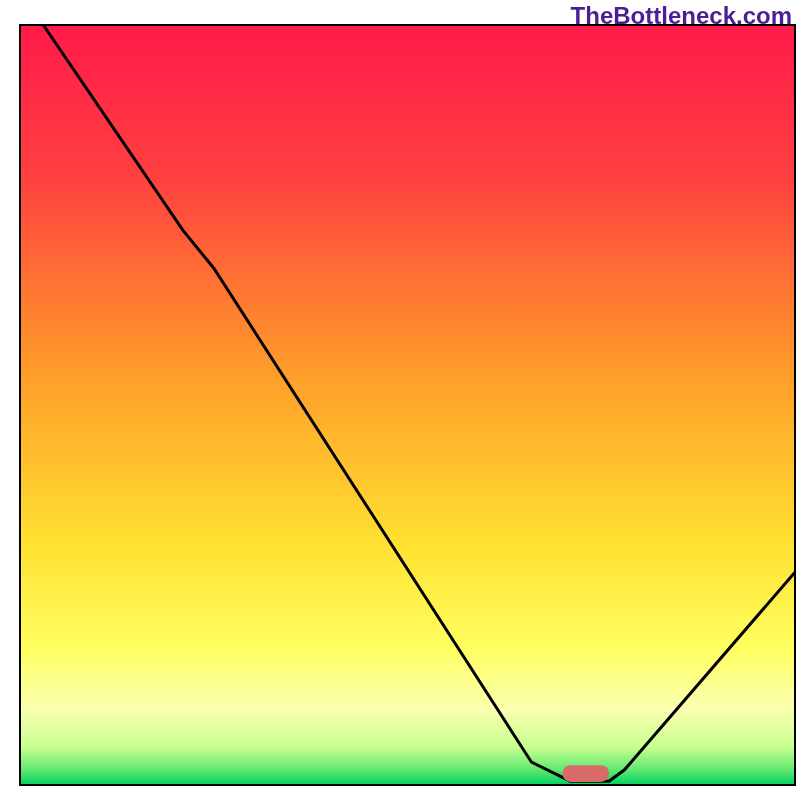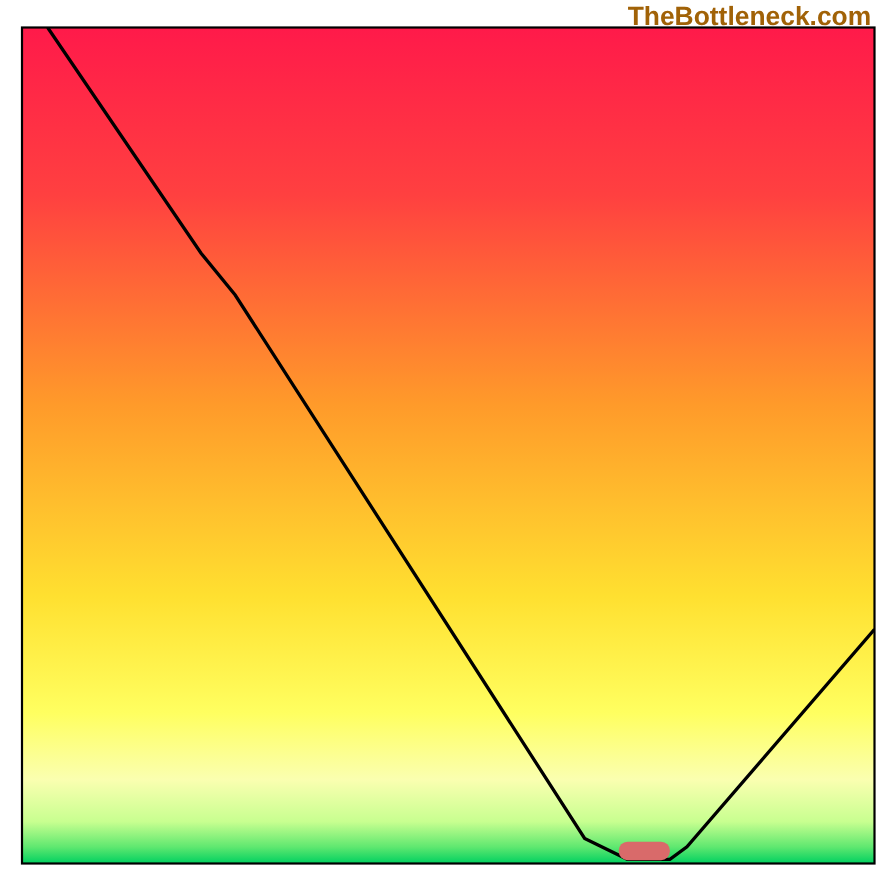--- a/index.html
+++ b/index.html
@@ -14,21 +14,21 @@
     position: relative;
     width: 800px;
     height: 800px;
   }
   .watermark {
     position: absolute;
     top: 2px;
     right: 8px;
     font-size: 24px;
     font-weight: bold;
-    color: #a16207;
+    color: #4c1d95;
     z-index: 10;
   }
   svg {
     position: absolute;
     top: 0;
     left: 0;
   }
 </style>
 </head>
 <body>

